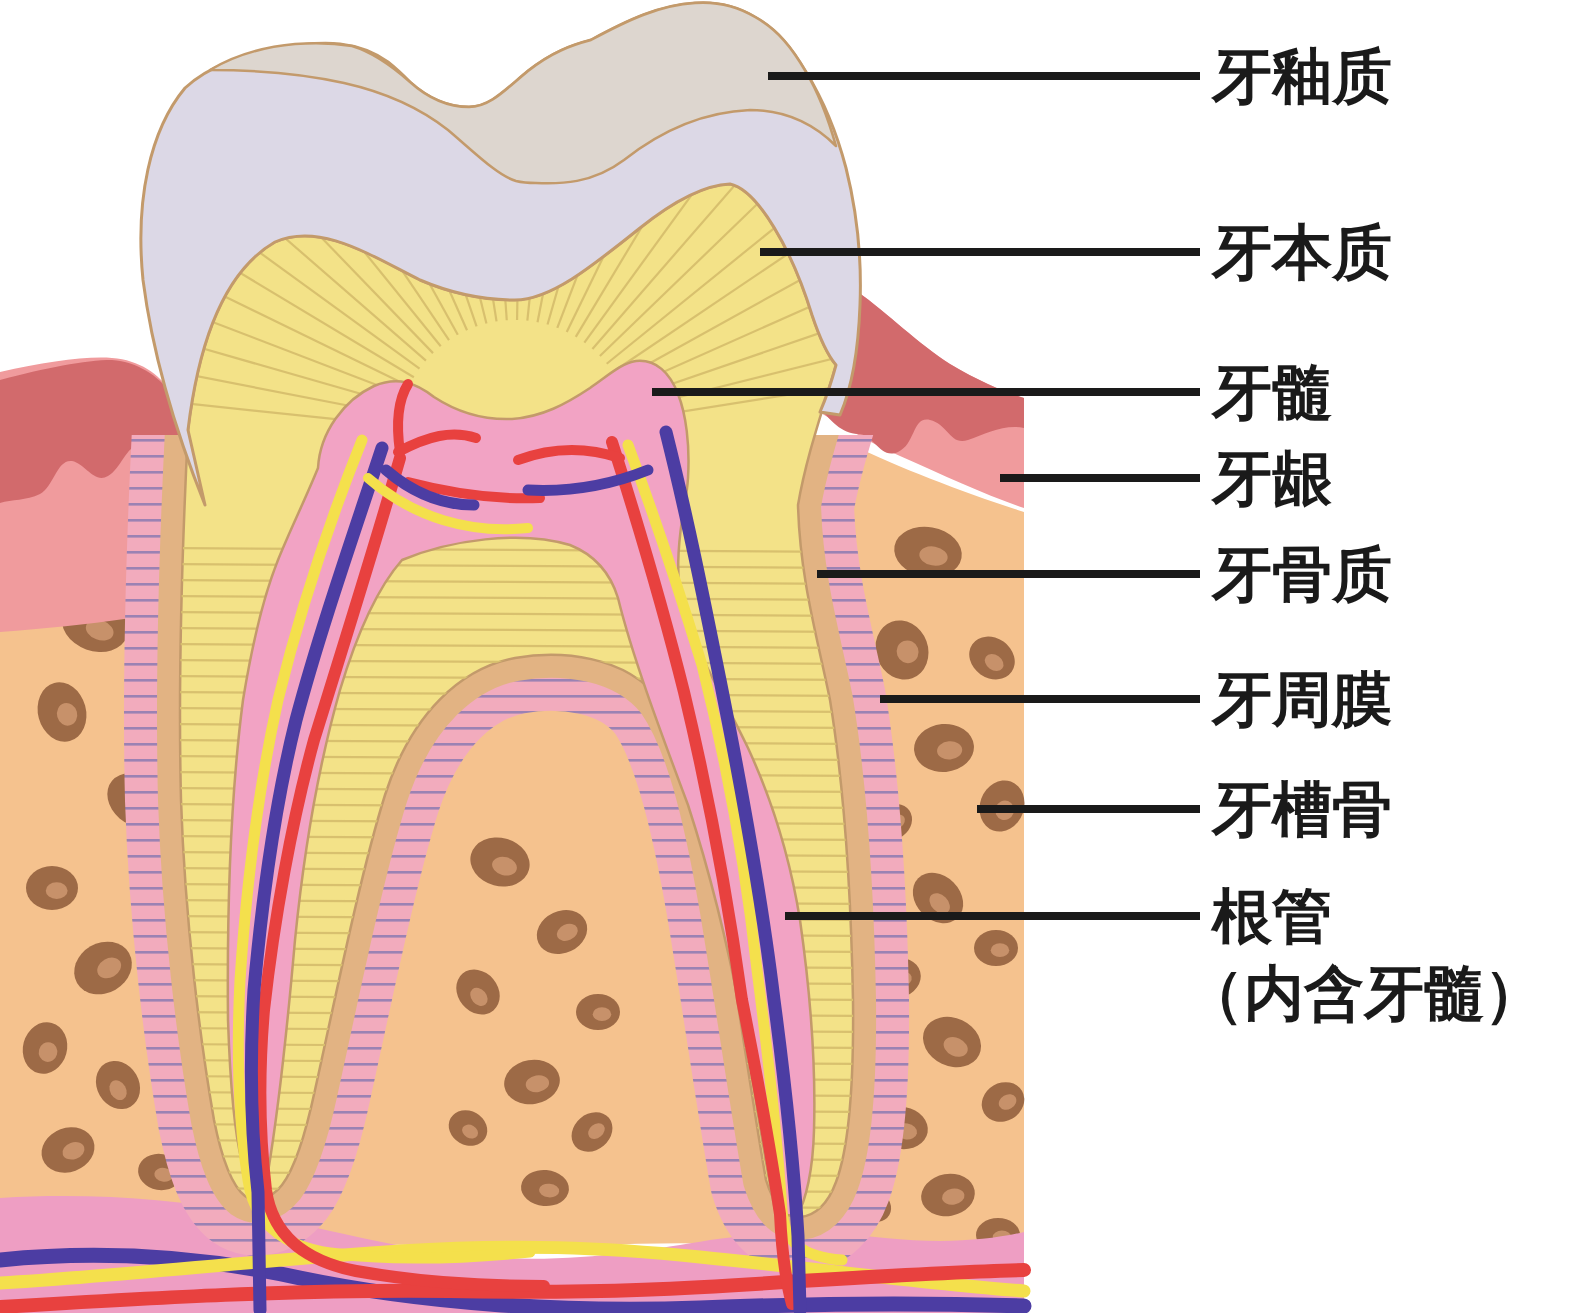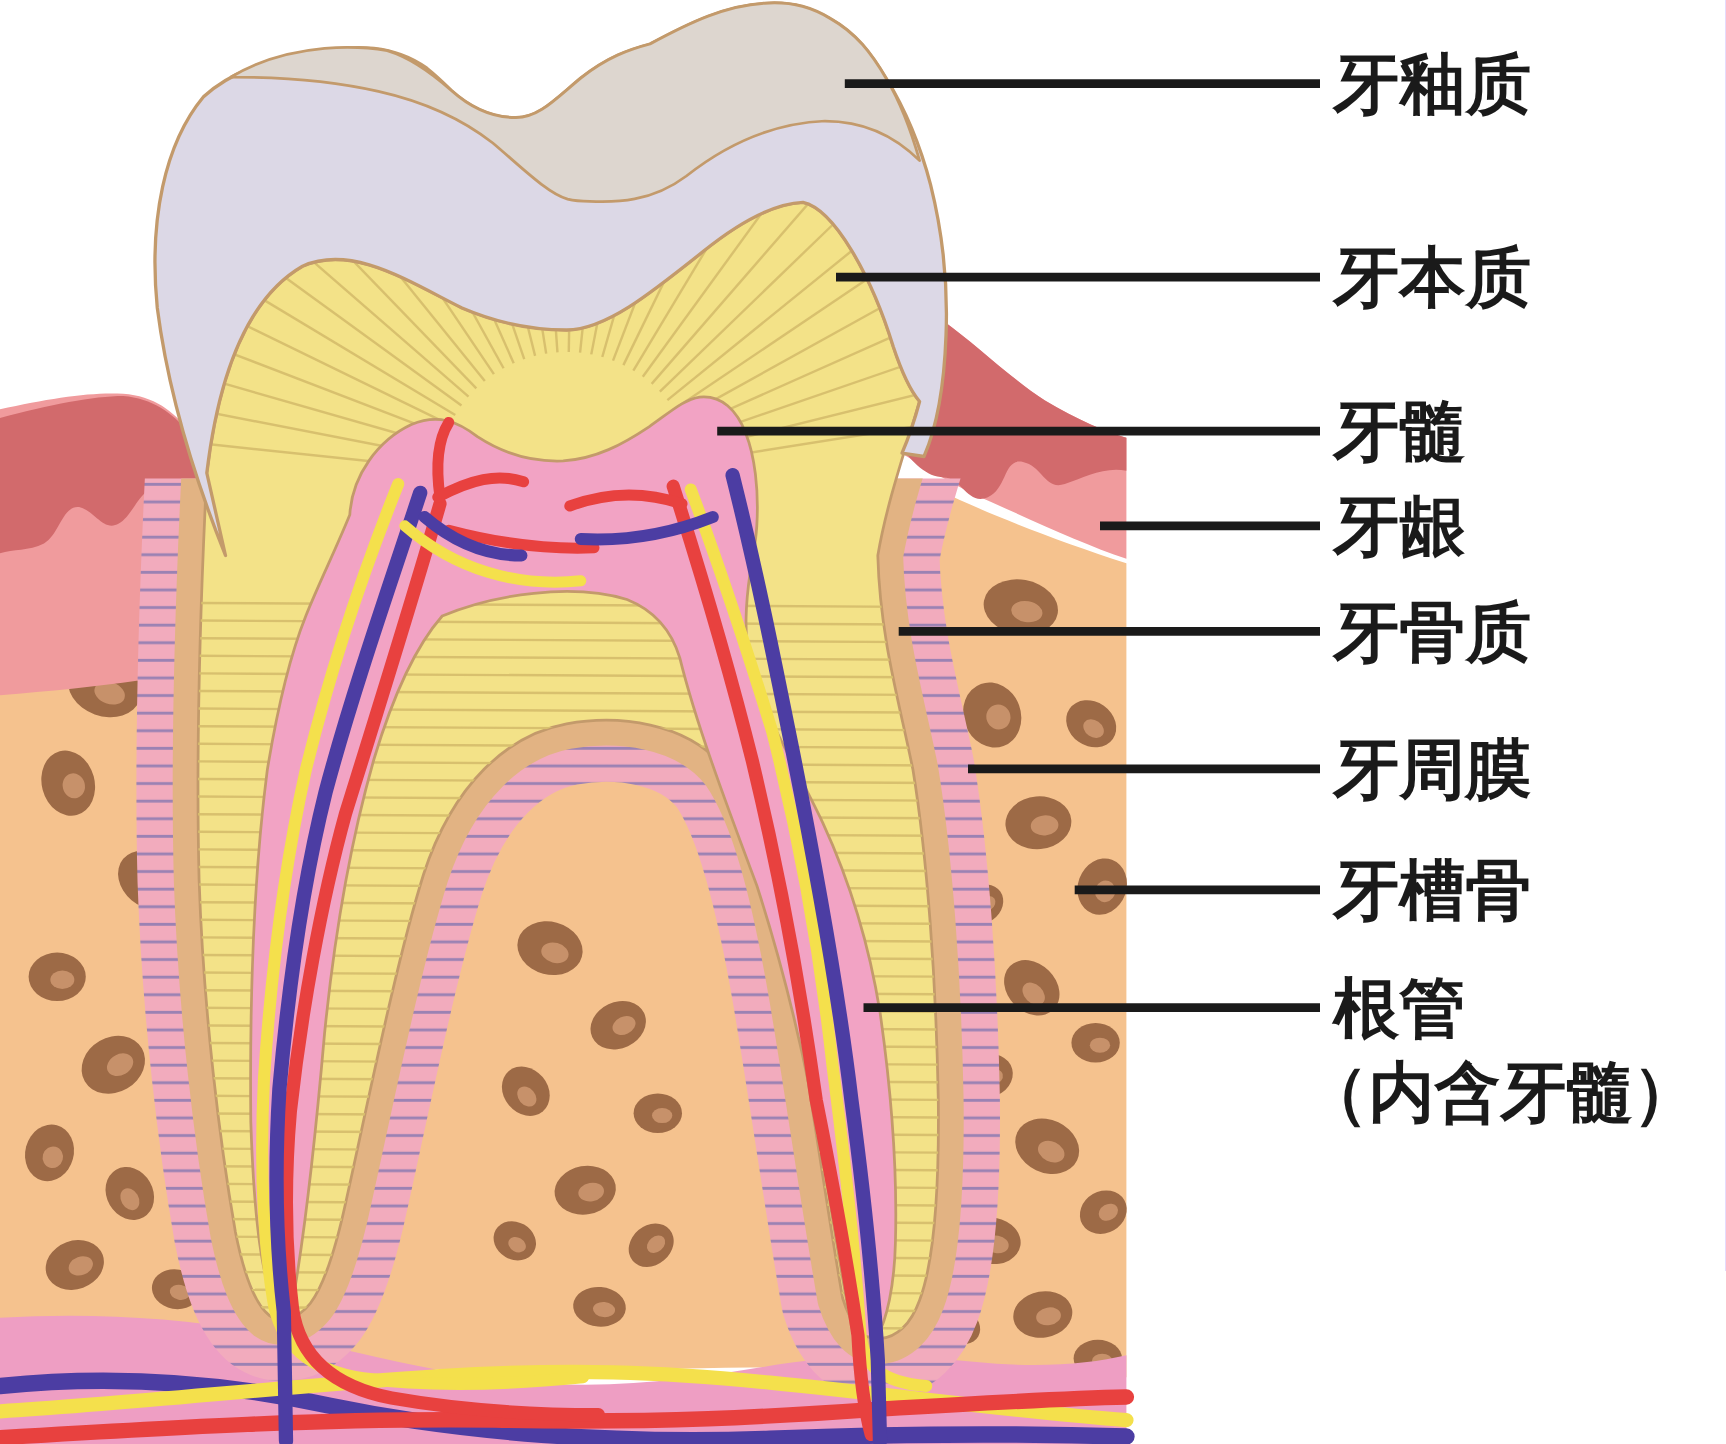--- a/index.html
+++ b/index.html
@@ -1,16 +1,16 @@
 <!DOCTYPE html>
 <html><head>
 <meta charset="utf-8">
 <style>
   html,body{margin:0;padding:0;background:#ffffff;}
-  #stage{position:relative;width:1569px;height:1313px;background:#8b5cf6;overflow:hidden;
+  #stage{position:relative;width:1569px;height:1313px;background:#be185d;overflow:hidden;
          font-family:"Liberation Serif","DejaVu Serif",serif;}
   svg{position:absolute;left:0;top:0;}
   .label-text{font-family:"Liberation Serif","DejaVu Serif",serif;font-weight:bold;font-size:60px;}
   .leader{stroke-linecap:butt;}
   path,ellipse,line{shape-rendering:geometricPrecision;}
 </style>
 </head>
 <body>
 
 <div id="stage">

